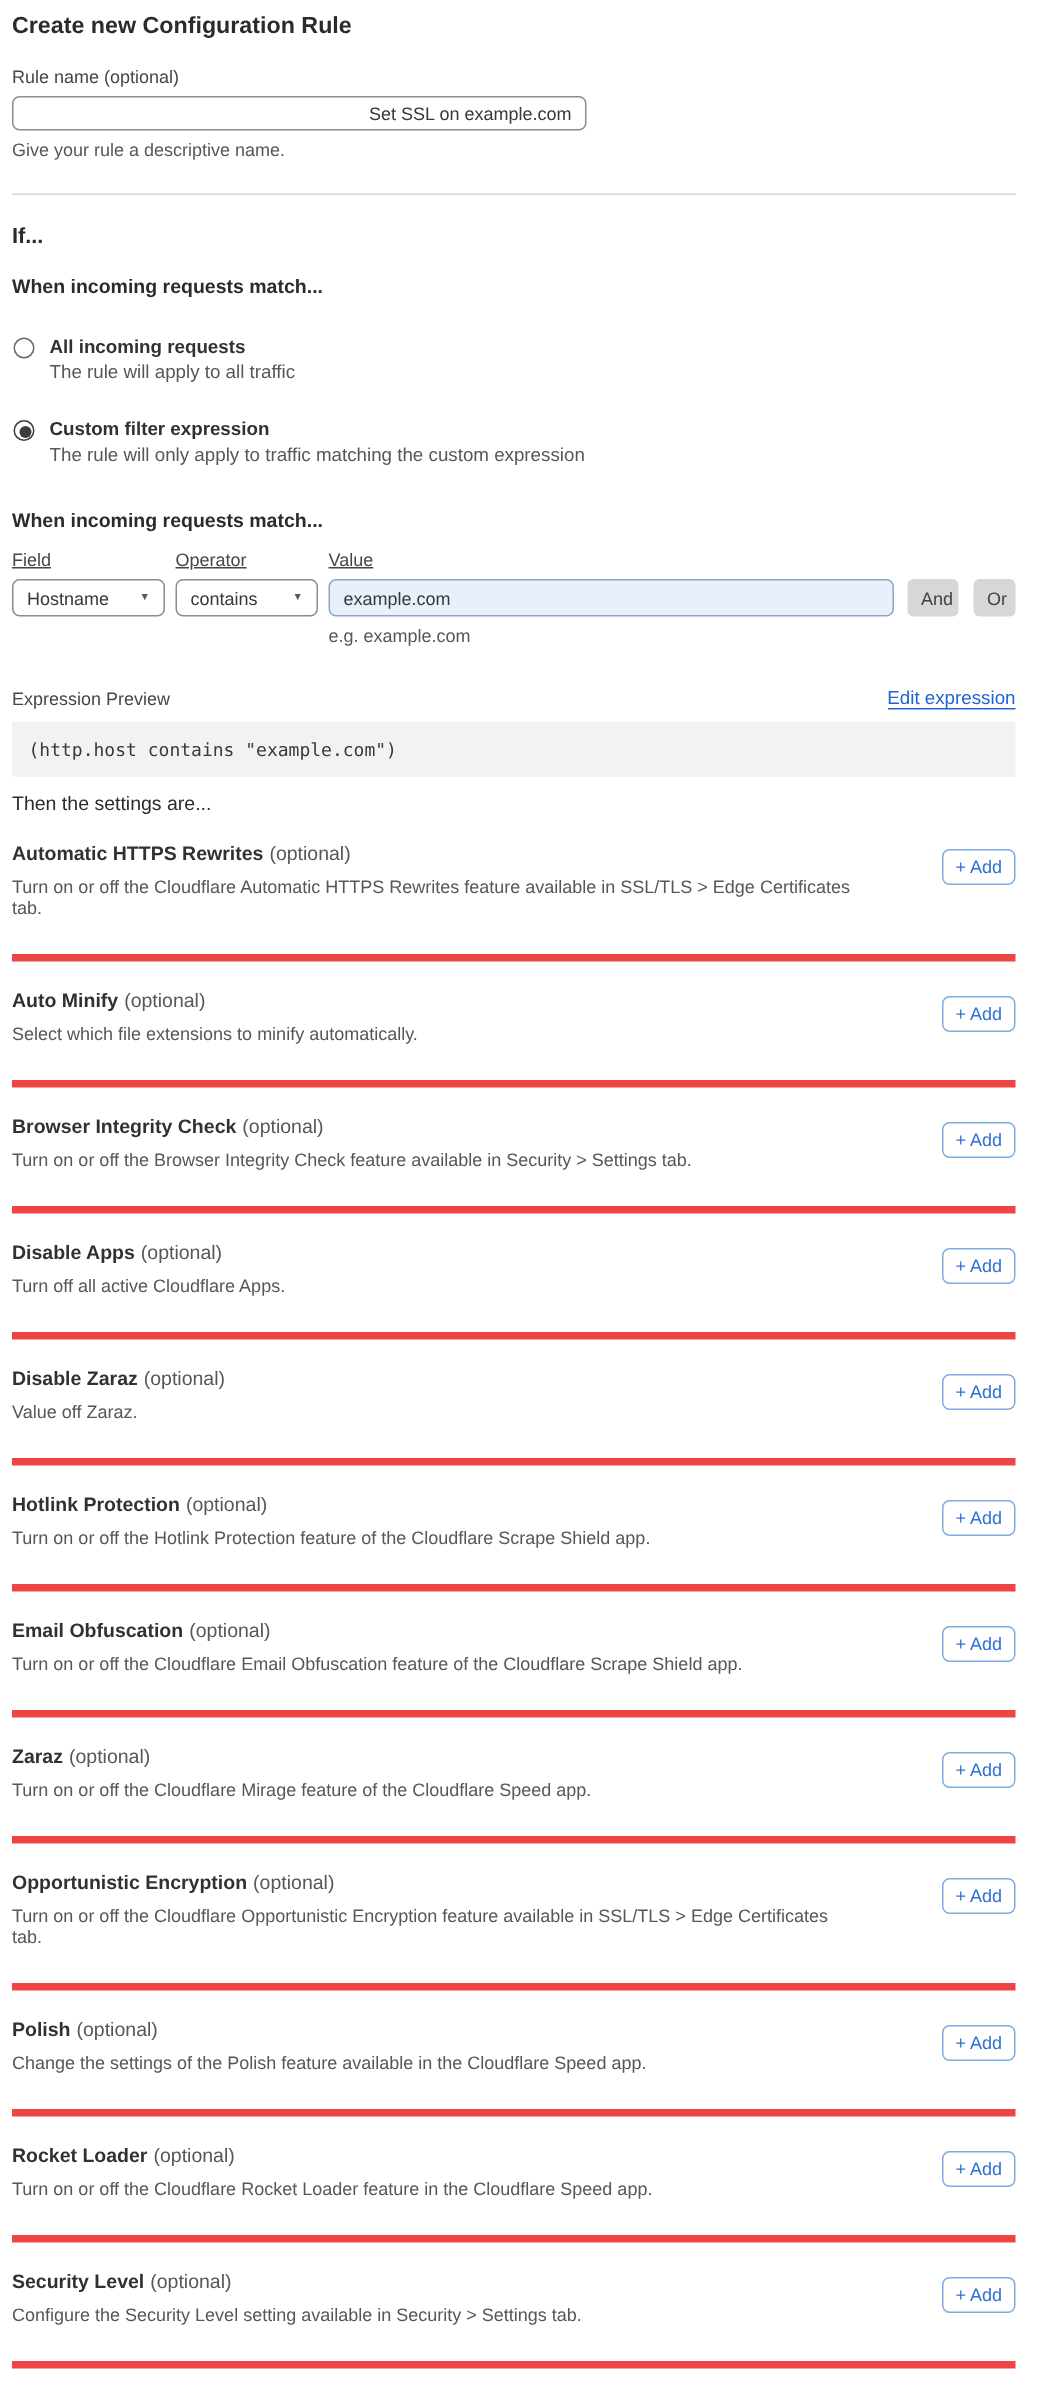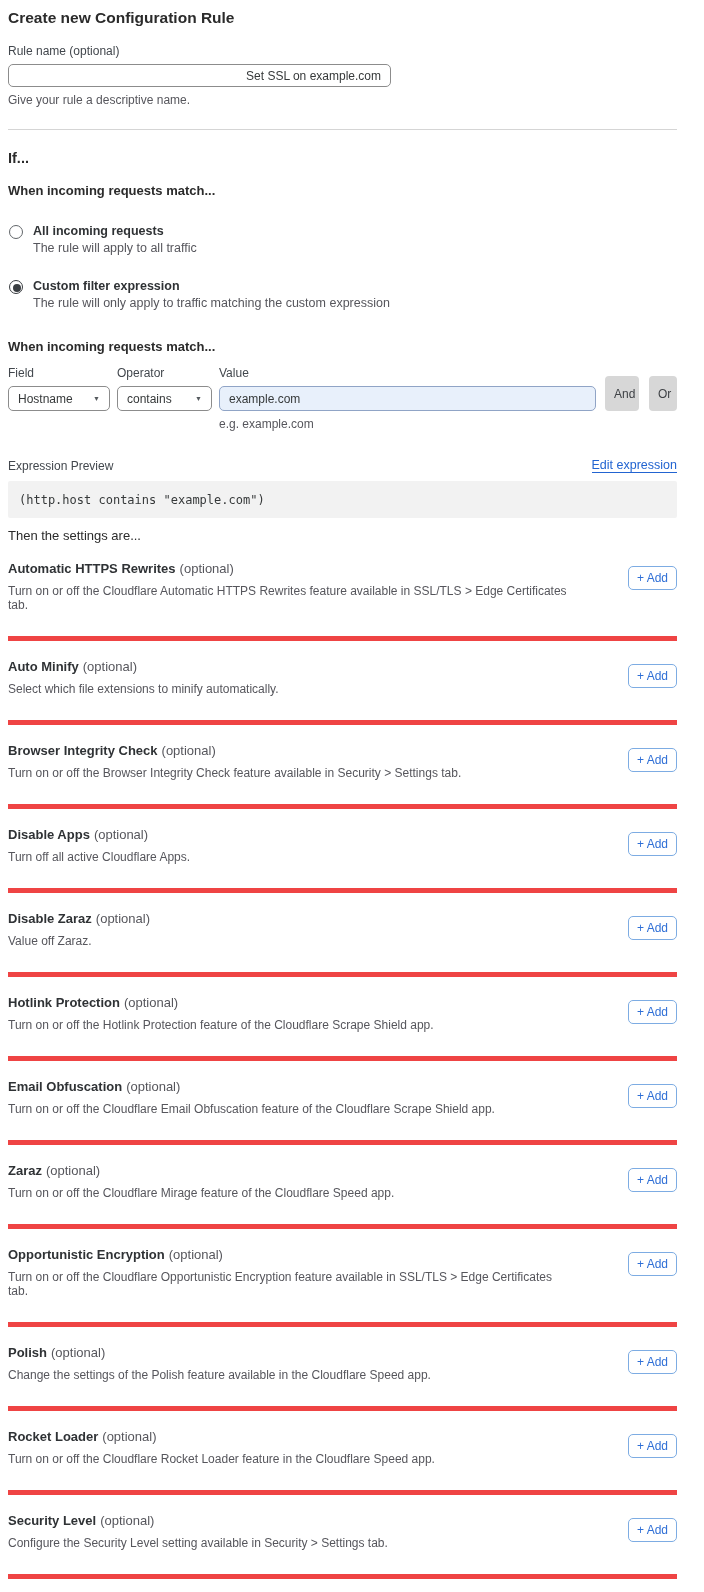--- a/index.html
+++ b/index.html
@@ -35,37 +35,37 @@
   .radio-circle.selected { border-color: #3a3e42; }
   .radio-circle.selected::after {
     content: ""; position: absolute; left: 3px; top: 3px; width: 8px; height: 8px;
     border-radius: 50%; background: #3a3e42;
   }
   .radio-label { font-size: 12.5px; font-weight: bold; color: #2f3235; }
   .radio-desc { font-size: 12.5px; color: #56565c; margin-top: 3px; }
 
   .builder-row { display: flex; align-items: flex-end; margin-top: 12px; }
   .ctl { display: flex; flex-direction: column; }
-  .ctl-label { font-size: 12px; color: #42474d; margin-bottom: 6px; }
+  .ctl-label { font-size: 12px; color: #42474d; margin-bottom: 6px; text-decoration: underline; }
   .select-box {
     height: 25px; border: 1px solid #8c8c8c; border-radius: 5px; background: #fff;
     display: flex; align-items: center; justify-content: space-between;
     padding: 0 9px; font-size: 12px; color: #36393a; cursor: pointer;
   }
   .select-arrow { font-size: 7px; color: #555a5e; margin-left: 8px; }
   .w-field { width: 102px; }
   .w-operator { width: 95px; margin-left: 7px; }
   .ctl-value { flex: 1 1 auto; margin-left: 7px; }
   .value-input {
     height: 25px; width: 100%; border: 1px solid #90a4c6; border-radius: 5px;
     background: #e8f0fb; padding: 0 9px; font-size: 12px; color: #36393a;
     font-family: "Liberation Sans", sans-serif; outline: none;
   }
   .gray-btn {
-    height: 35px; border: none; border-radius: 4px; background: #d7d7d7;
+    height: 25px; border: none; border-radius: 4px; background: #d7d7d7;
     color: #3f4246; font-size: 12px; padding: 0 9px; cursor: pointer;
     font-family: "Liberation Sans", sans-serif;
   }
   .btn-and { margin-left: 9px; width: 34px; }
   .btn-or { margin-left: 10px; width: 28px; }
   .value-hint { font-size: 12px; color: #56565c; margin-top: 6px; margin-left: 211px; }
 
   .preview-head { display: flex; justify-content: space-between; align-items: flex-end; margin-top: 27px; }
   .preview-label { font-size: 12px; color: #42474d; }
   .edit-link {

